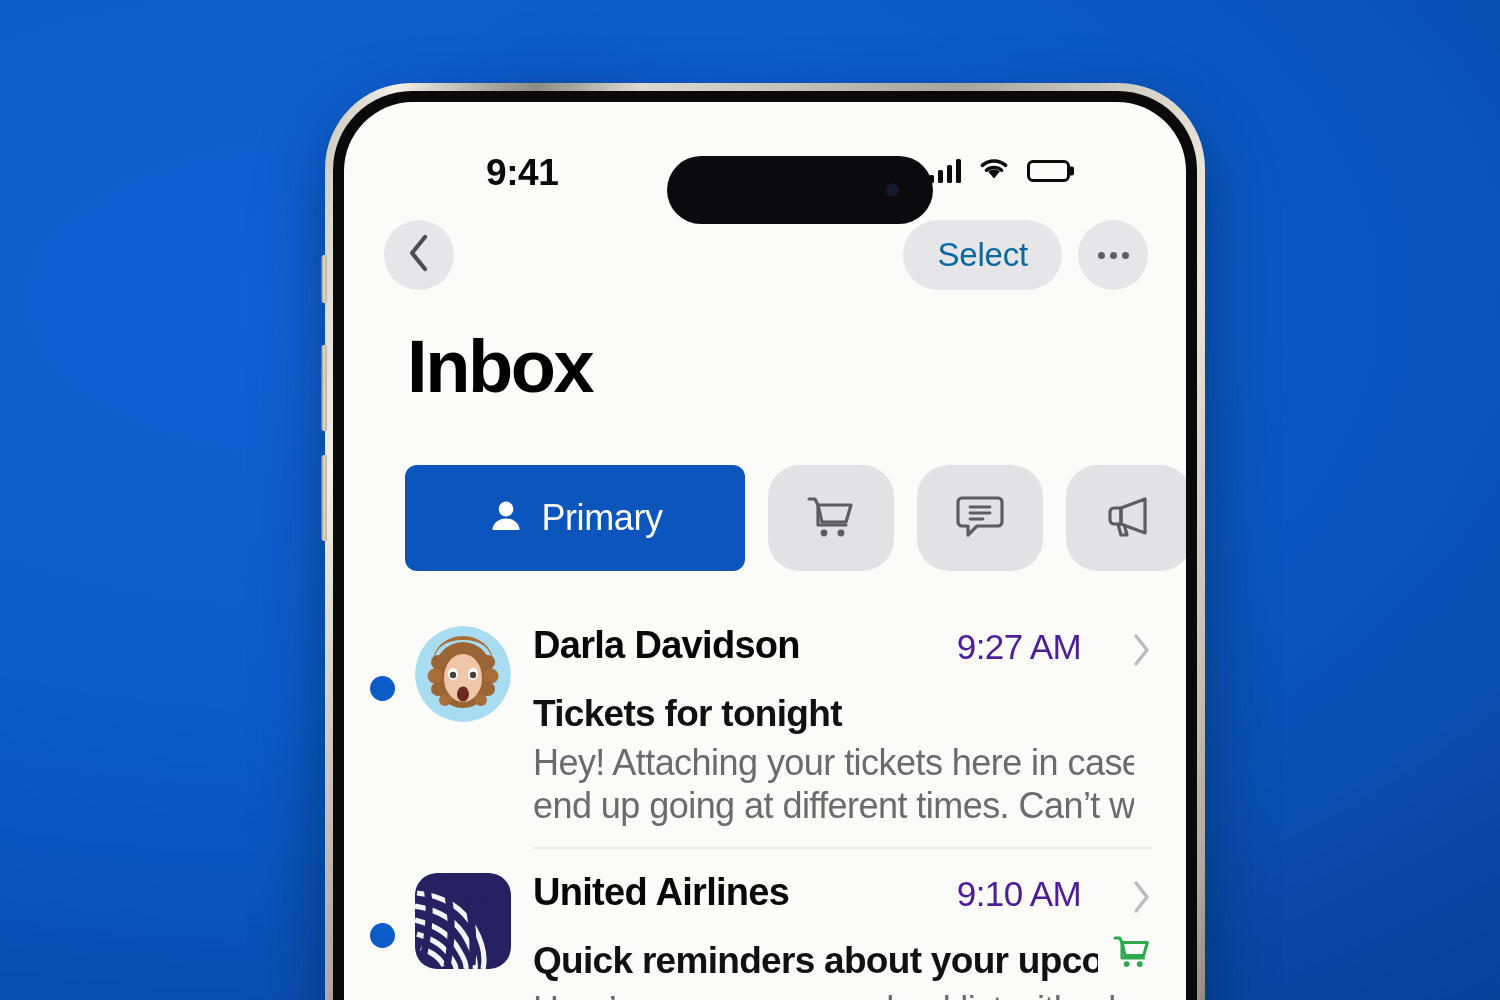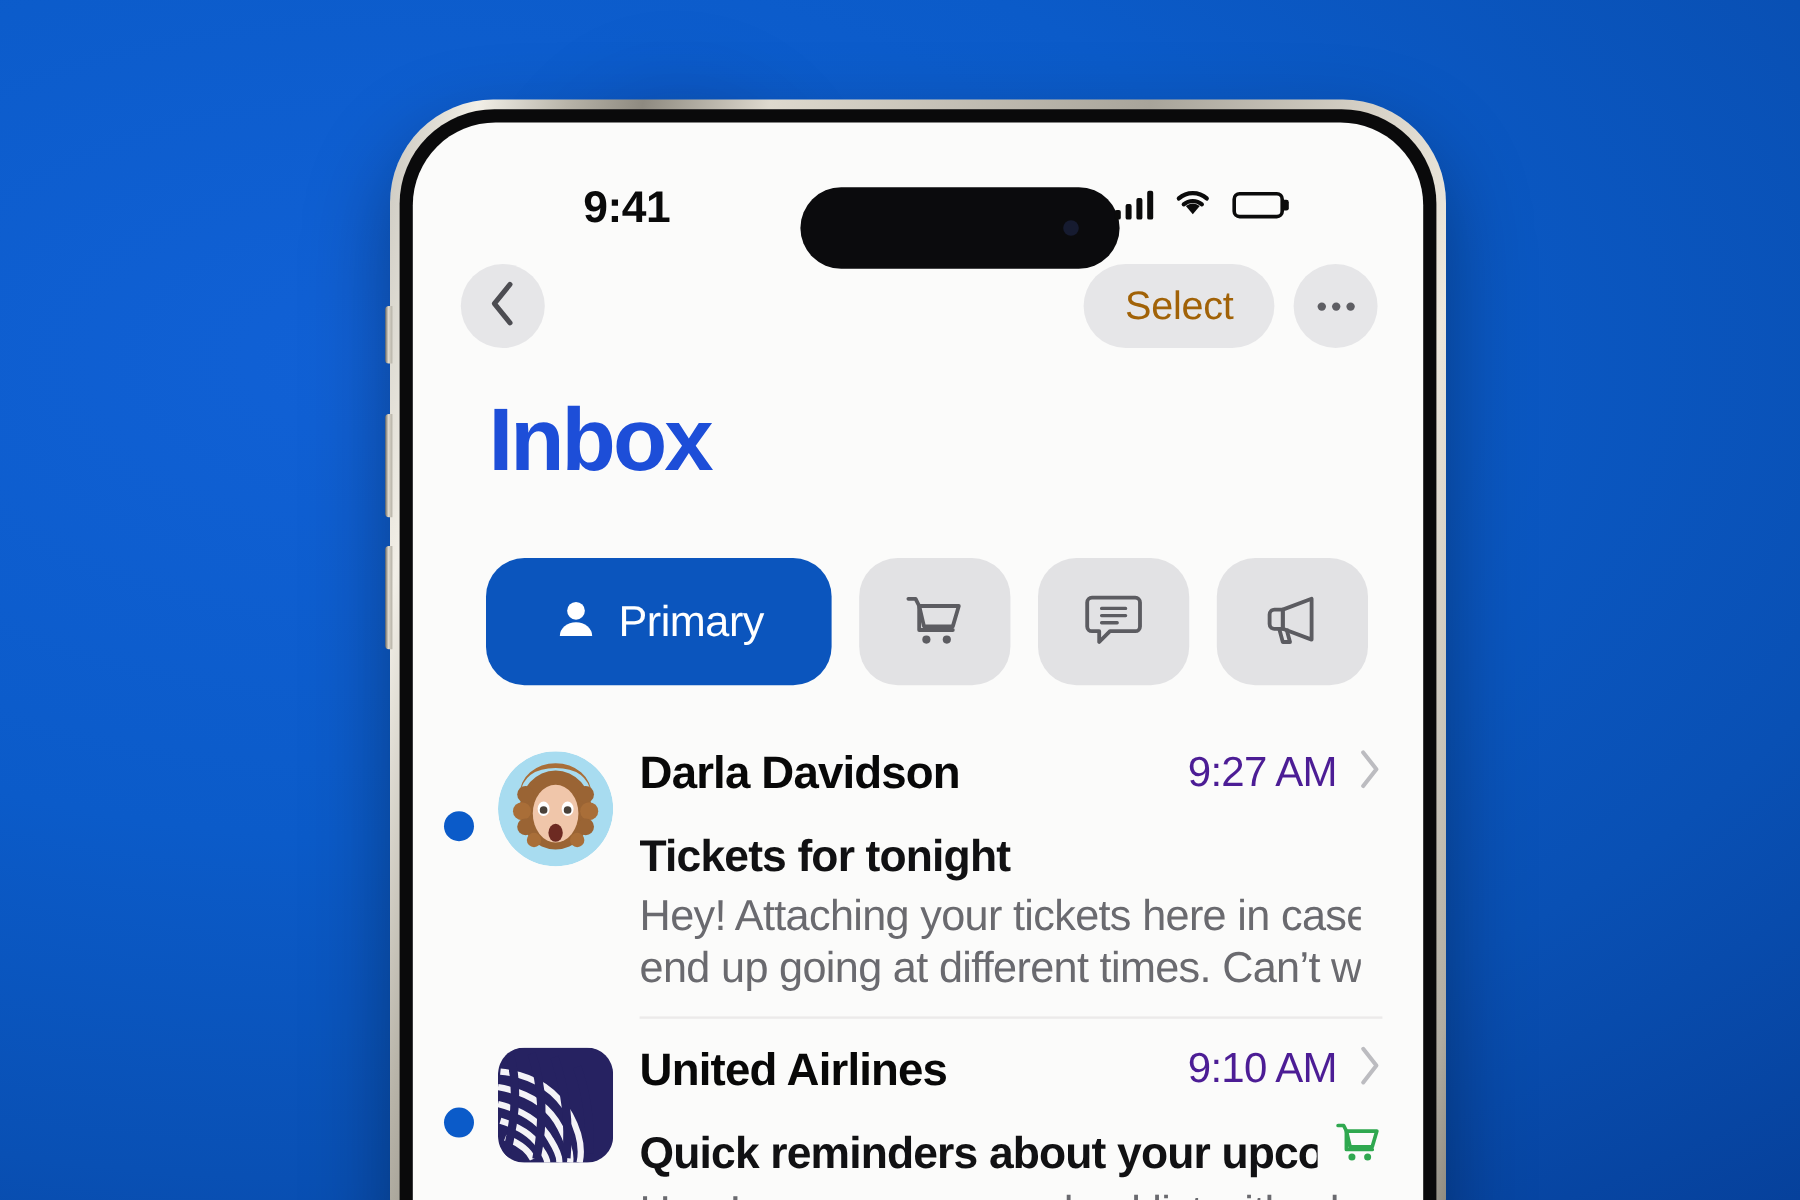--- a/index.html
+++ b/index.html
@@ -110,48 +110,48 @@
   .circle-btn{
     position:absolute; width:70px; height:70px; border-radius:50%;
     background:#e6e6e8; display:flex; align-items:center; justify-content:center;
     cursor:pointer;
   }
   #back-button{ left:40px; top:0; }
   #more-button{ right:38px; top:0; }
   #select-button{
     position:absolute; right:124px; top:0;
     height:70px; padding:0 34px; border-radius:35px;
-    background:#e6e6e8; color:#a16207;
+    background:#e6e6e8; color:#0369a1;
     font-size:33px; font-weight:400;
     display:flex; align-items:center; justify-content:center;
     cursor:pointer; letter-spacing:-.2px;
   }
   #more-dots{ display:flex; gap:5px; }
   #more-dots span{ width:7px; height:7px; border-radius:50%; background:#5e5e63; }
 
   
   #page-title{
     position:absolute; left:63px; top:228px;
-    font-size:74px; font-weight:700; color:#1d4ed8;
+    font-size:74px; font-weight:700; color:#000000;
     letter-spacing:-2.4px; line-height:1;
   }
 
   
   #filter-chips{
     position:absolute; left:61px; top:363px;
     display:flex; align-items:center; gap:23px;
   }
   .chip{
     height:106px; border-radius:32px;
     display:flex; align-items:center; justify-content:center;
     cursor:pointer;
   }
   .chip.primary{
-    width:288px; gap:16px;
-    background:#0b55bd; color:#ffffff;
+    width:340px; gap:16px;
+    background:#0b55bd; color:#ffffff;border-radius:12px;
   }
   .chip.icon-only{
     width:126px; background:#e2e2e4;
   }
   .chip-label{ font-size:36px; font-weight:400; letter-spacing:-.4px; }
 
   
   #email-list{
     position:absolute; left:0; right:0; top:500px; bottom:0;
   }
@@ -167,21 +167,21 @@
     margin-top:52px;
   }
   .avatar{
     width:96px; height:96px; border-radius:50%;
     margin:2px 22px 0 20px; flex:0 0 96px;
     overflow:hidden; position:relative;
   }
   .avatar.squircle{ border-radius:22px; }
   .email-body{ flex:1 1 auto; min-width:0; padding-bottom:20px; }
   .email-body.bordered{ border-bottom:2px solid #eceaea; }
-  .row-top{ display:flex; align-items:flex-start; }
+  .row-top{ display:flex; align-items:flex-end;gap:33px; }
   .sender{
     font-size:38px; font-weight:700; color:#080808;
     letter-spacing:-.7px; flex:1 1 auto;
     white-space:nowrap; overflow:hidden;
   }
   .time{
     font-size:35px; color:#4c1d95; font-weight:400;
     letter-spacing:-.6px; margin-left:12px; white-space:nowrap;
   }
   .chevron{

